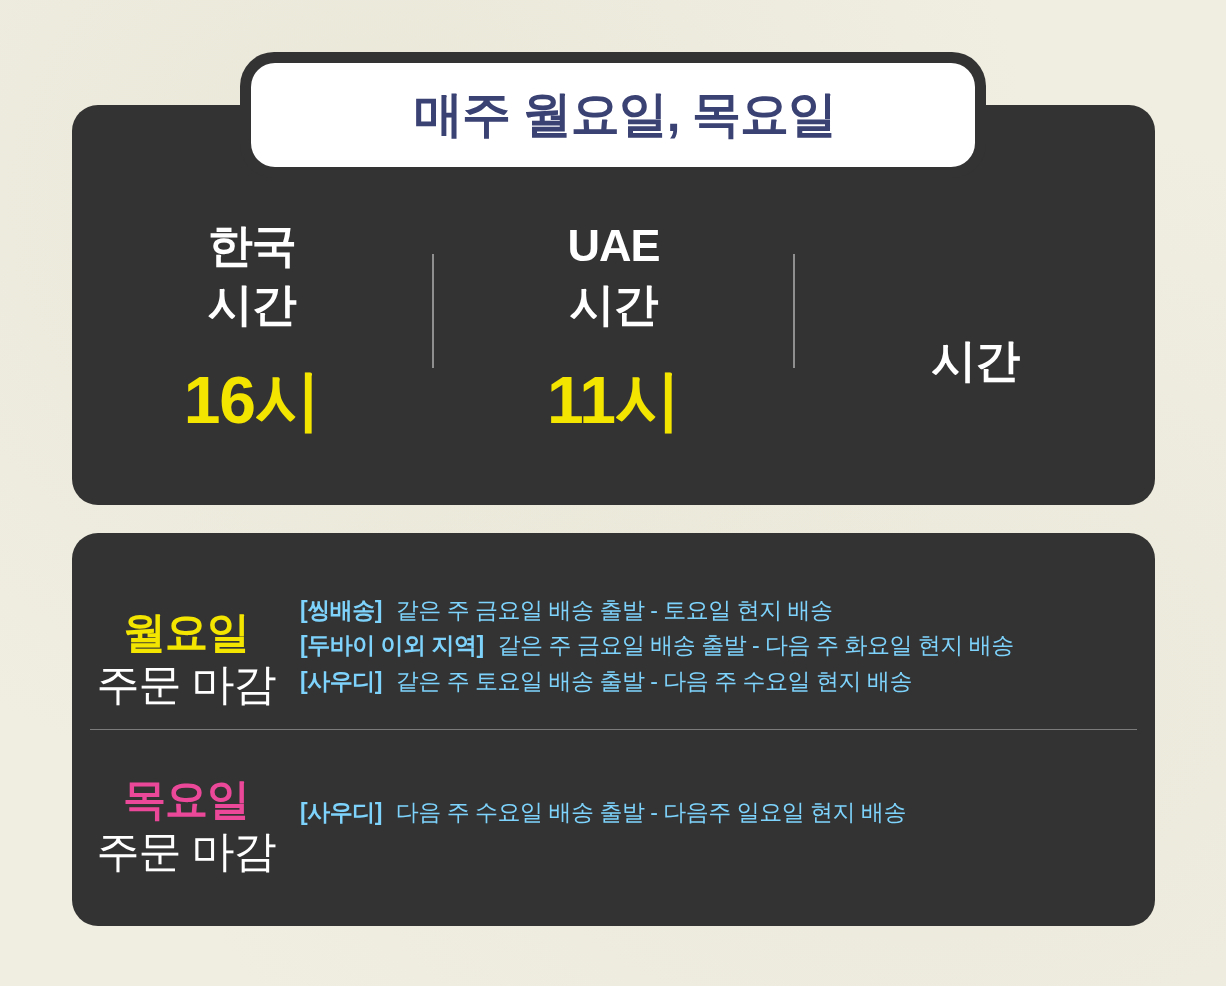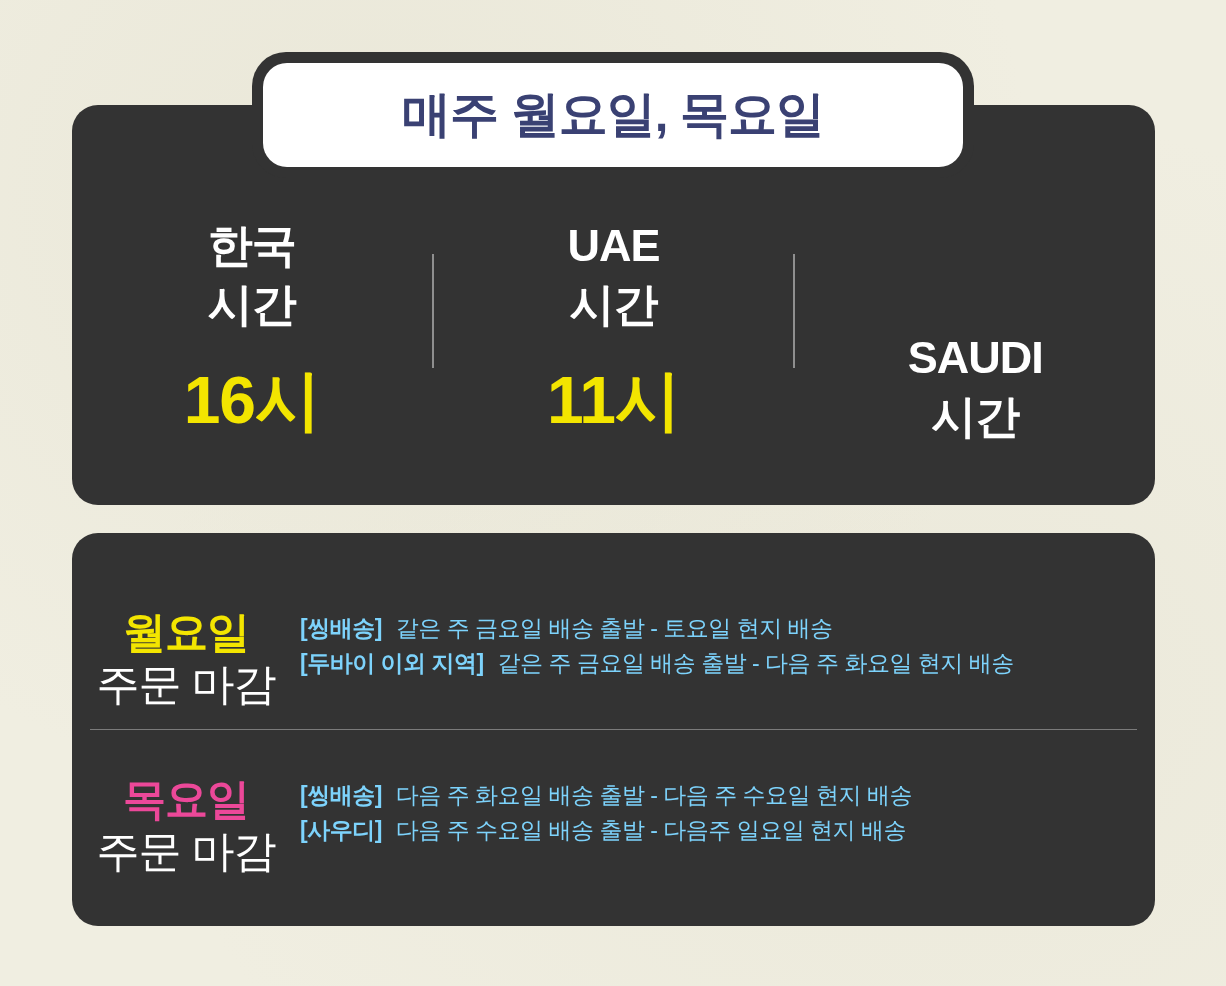--- a/index.html
+++ b/index.html
@@ -12,30 +12,30 @@
     font-family: "Liberation Sans", "DejaVu Sans", sans-serif;
   }
 
   
   .badge-outer {
     position: absolute; top: 52px; left: 50%; transform: translateX(-50%);
     background: #333333; border-radius: 34px; padding: 11px; z-index: 3;
   }
   .badge-inner {
     background: #ffffff; border-radius: 24px; width: 700px; height: 104px;
-    display: flex; align-items: center; justify-content: center;
+    display: flex; align-items: center; justify-content: center; padding-left: 24px;
   }
   .badge-title {
     font-size: 49px; font-weight: 800; color: #3A4173; letter-spacing: -1px;
   }
 
   
   .panel { position: absolute; left: 72px; width: 1083px; background: #333333; border-radius: 26px; box-sizing: border-box; }
   .panel-top { top: 105px; height: 400px; display: flex; align-items: center; }
-  .columns { display: flex; width: 100%; align-items: flex-end; padding-top: 52px; }
+  .columns { display: flex; width: 100%; align-items: center; padding-top: 52px; }
   .time-col { flex: 1 1 0; text-align: center; }
   .col-label { color: #ffffff; font-size: 45px; font-weight: 600; line-height: 1.32; letter-spacing: -1px; }
   .col-time { color: #F3E500; font-size: 66px; font-weight: 800; margin-top: 22px; letter-spacing: -1px; }
   .col-divider { width: 2px; height: 114px; background: #8f8f8f; flex: 0 0 auto; align-self: center; margin-bottom: 40px; }
 
   
   .panel-bottom { top: 533px; height: 393px; display: flex; flex-direction: column; padding: 30px 0; }
   .deadline-row { flex: 1 1 0; display: flex; align-items: center; }
   .row-label { width: 228px; flex: 0 0 auto; text-align: center; line-height: 1.22; letter-spacing: -1px; }
   .row-day { font-size: 43px; font-weight: 800; margin-top: 24px; }
@@ -74,21 +74,21 @@
         <span>UAE</span><br>
         <span>시간</span>
       </div>
       <div class="col-time">11시</div>
     </div>
 
     <div class="col-divider"></div>
 
     <div class="time-col">
       <div class="col-label">
-        <span>SAUDI</span><br>
+        <br>
         <span>시간</span>
       </div>
     </div>
 
   </div>
 </div>
 
 <div class="panel panel-bottom">
 
   <div class="deadline-row">
@@ -96,33 +96,33 @@
       <div class="row-day day-mon">월요일</div>
       <div class="row-sub">주문 마감</div>
     </div>
     <div class="row-items">
       <div class="item-line">
         <span class="item-tag">[씽배송]</span><span>같은 주 금요일 배송 출발 - 토요일 현지 배송</span>
       </div>
       <div class="item-line">
         <span class="item-tag">[두바이 이외 지역]</span><span>같은 주 금요일 배송 출발 - 다음 주 화요일 현지 배송</span>
       </div>
+      <div class="item-line">
+        <span class="item-tag">[사우디]</span><span>같은 주 토요일 배송 출발 - 다음 주 수요일 현지 배송</span>
+      </div>
     </div>
   </div>
 
   <div class="row-divider"></div>
 
   <div class="deadline-row">
     <div class="row-label">
       <div class="row-day day-thu">목요일</div>
       <div class="row-sub">주문 마감</div>
     </div>
     <div class="row-items">
       <div class="item-line">
-        <span class="item-tag">[씽배송]</span><span>다음 주 화요일 배송 출발 - 다음 주 수요일 현지 배송</span>
-      </div>
-      <div class="item-line">
         <span class="item-tag">[사우디]</span><span>다음 주 수요일 배송 출발 - 다음주 일요일 현지 배송</span>
       </div>
     </div>
   </div>
 
 </div>
 
 </body></html>

